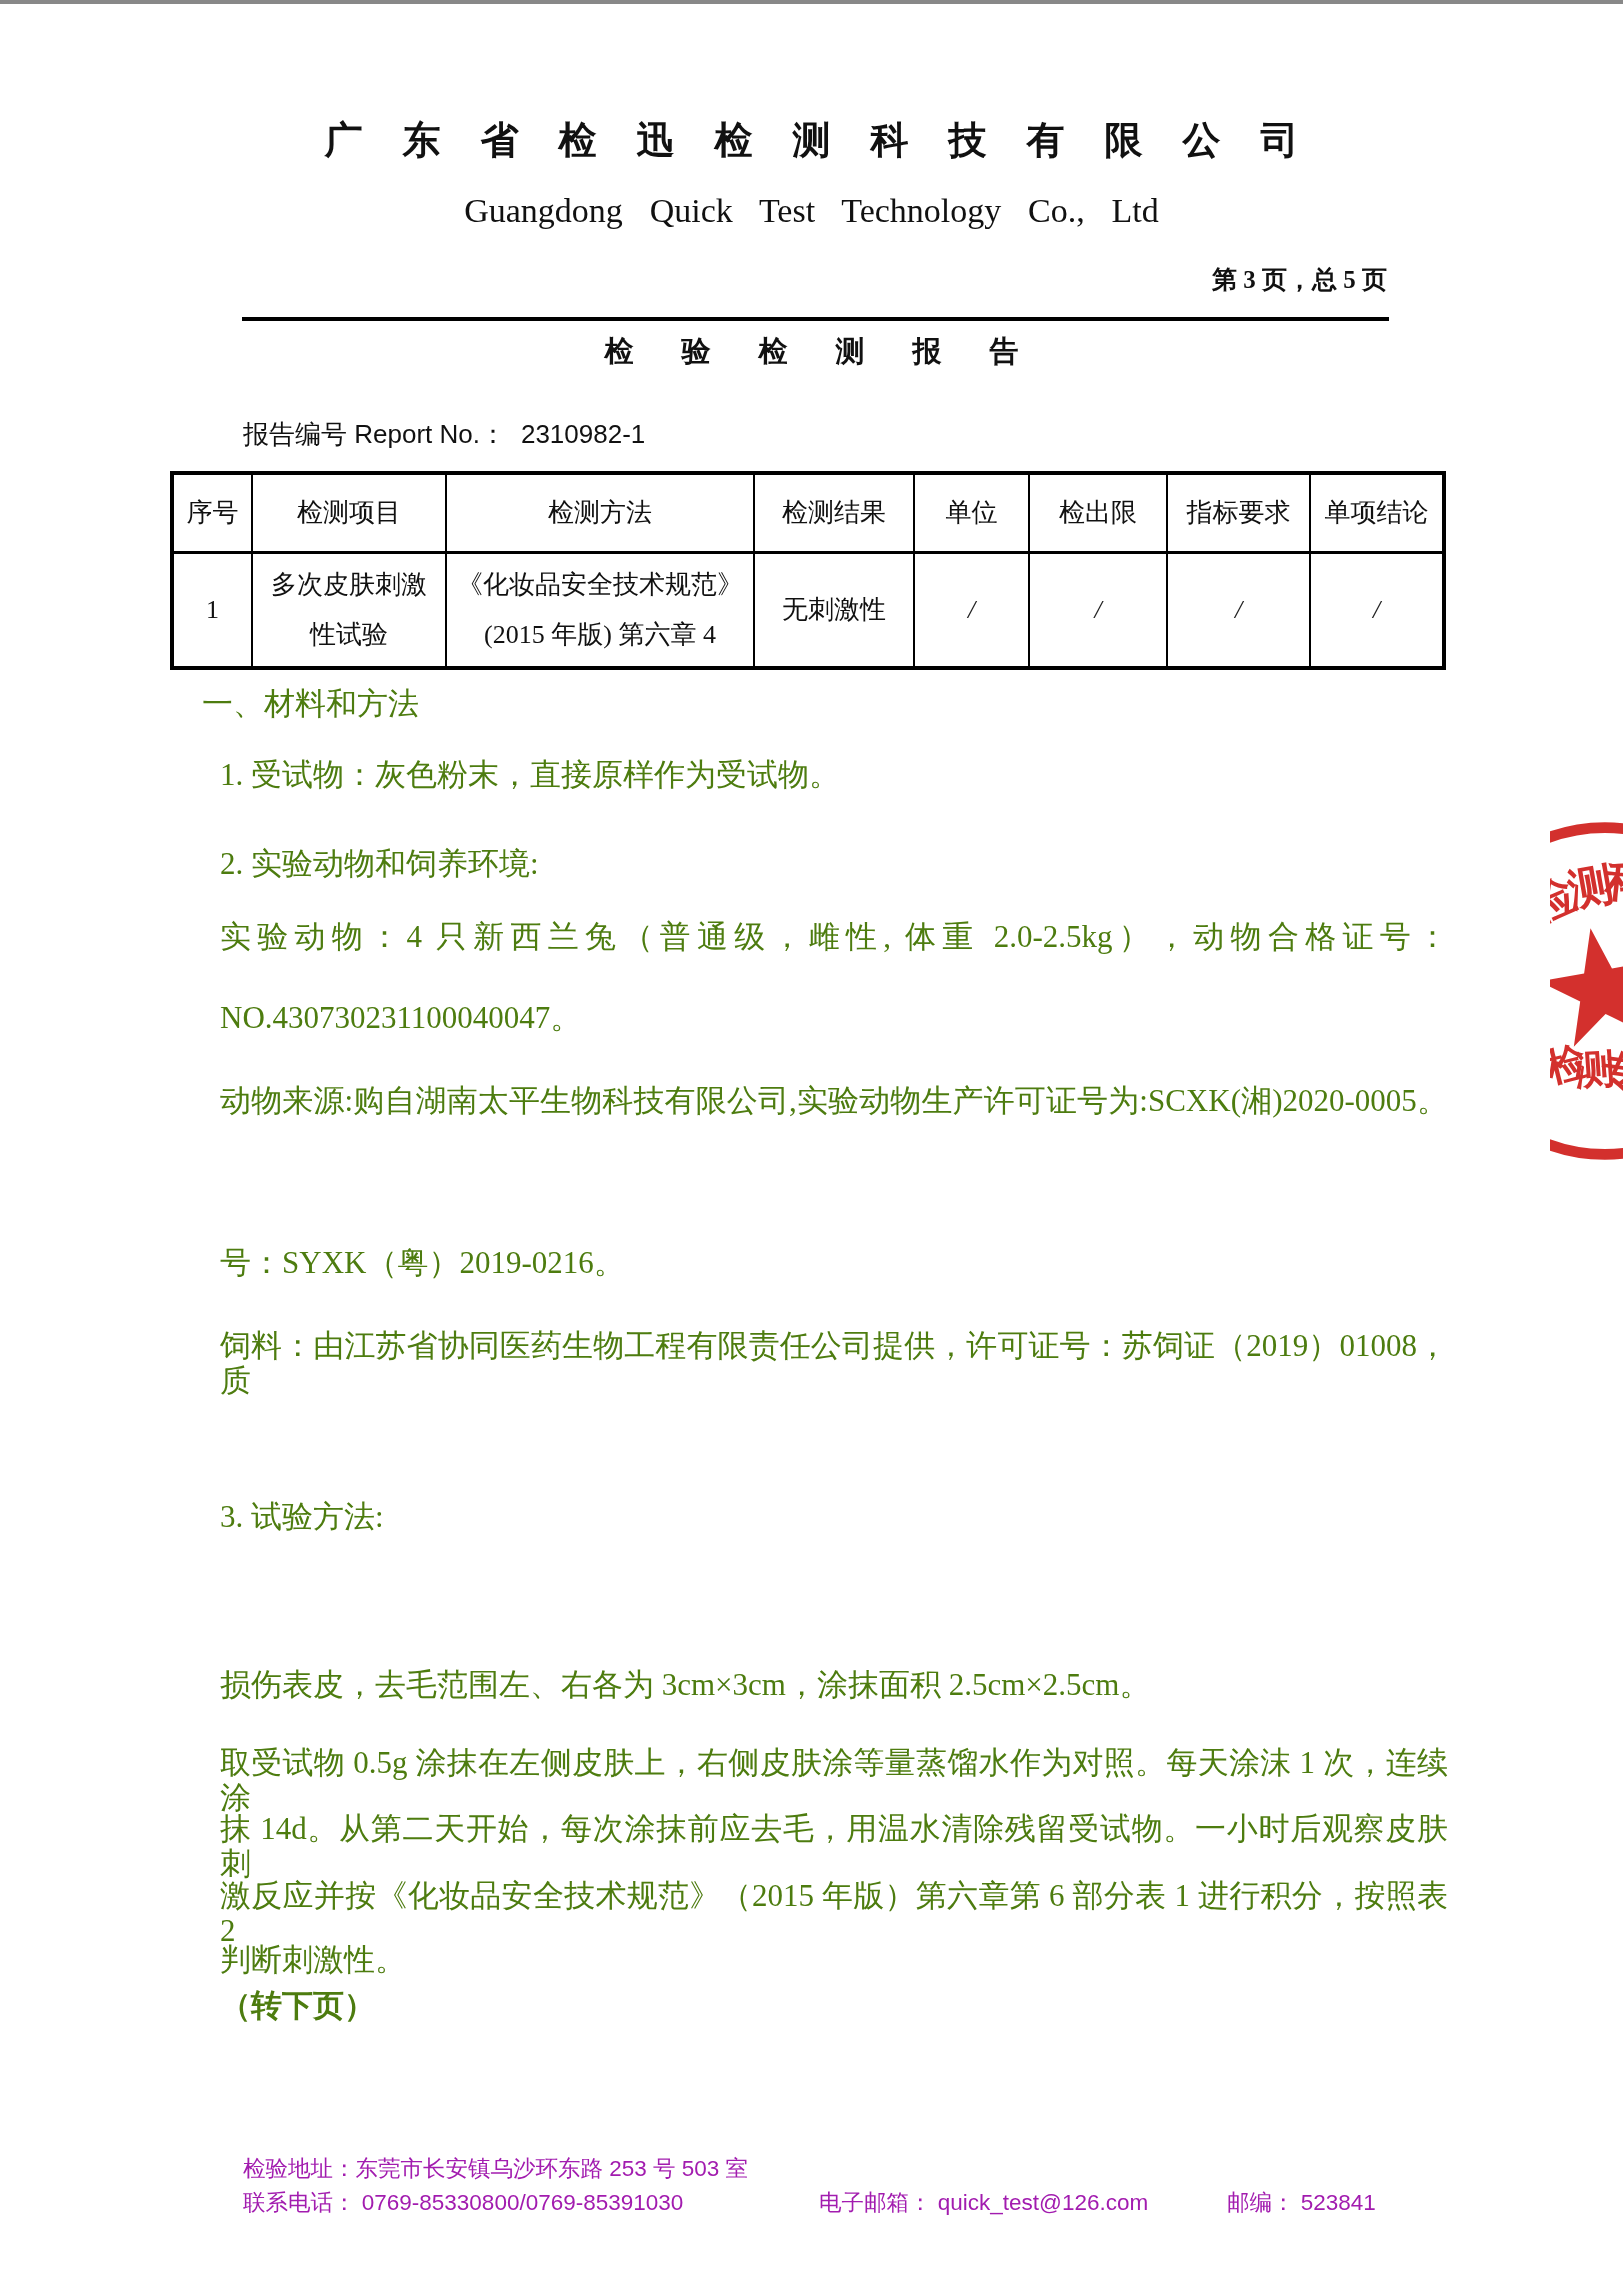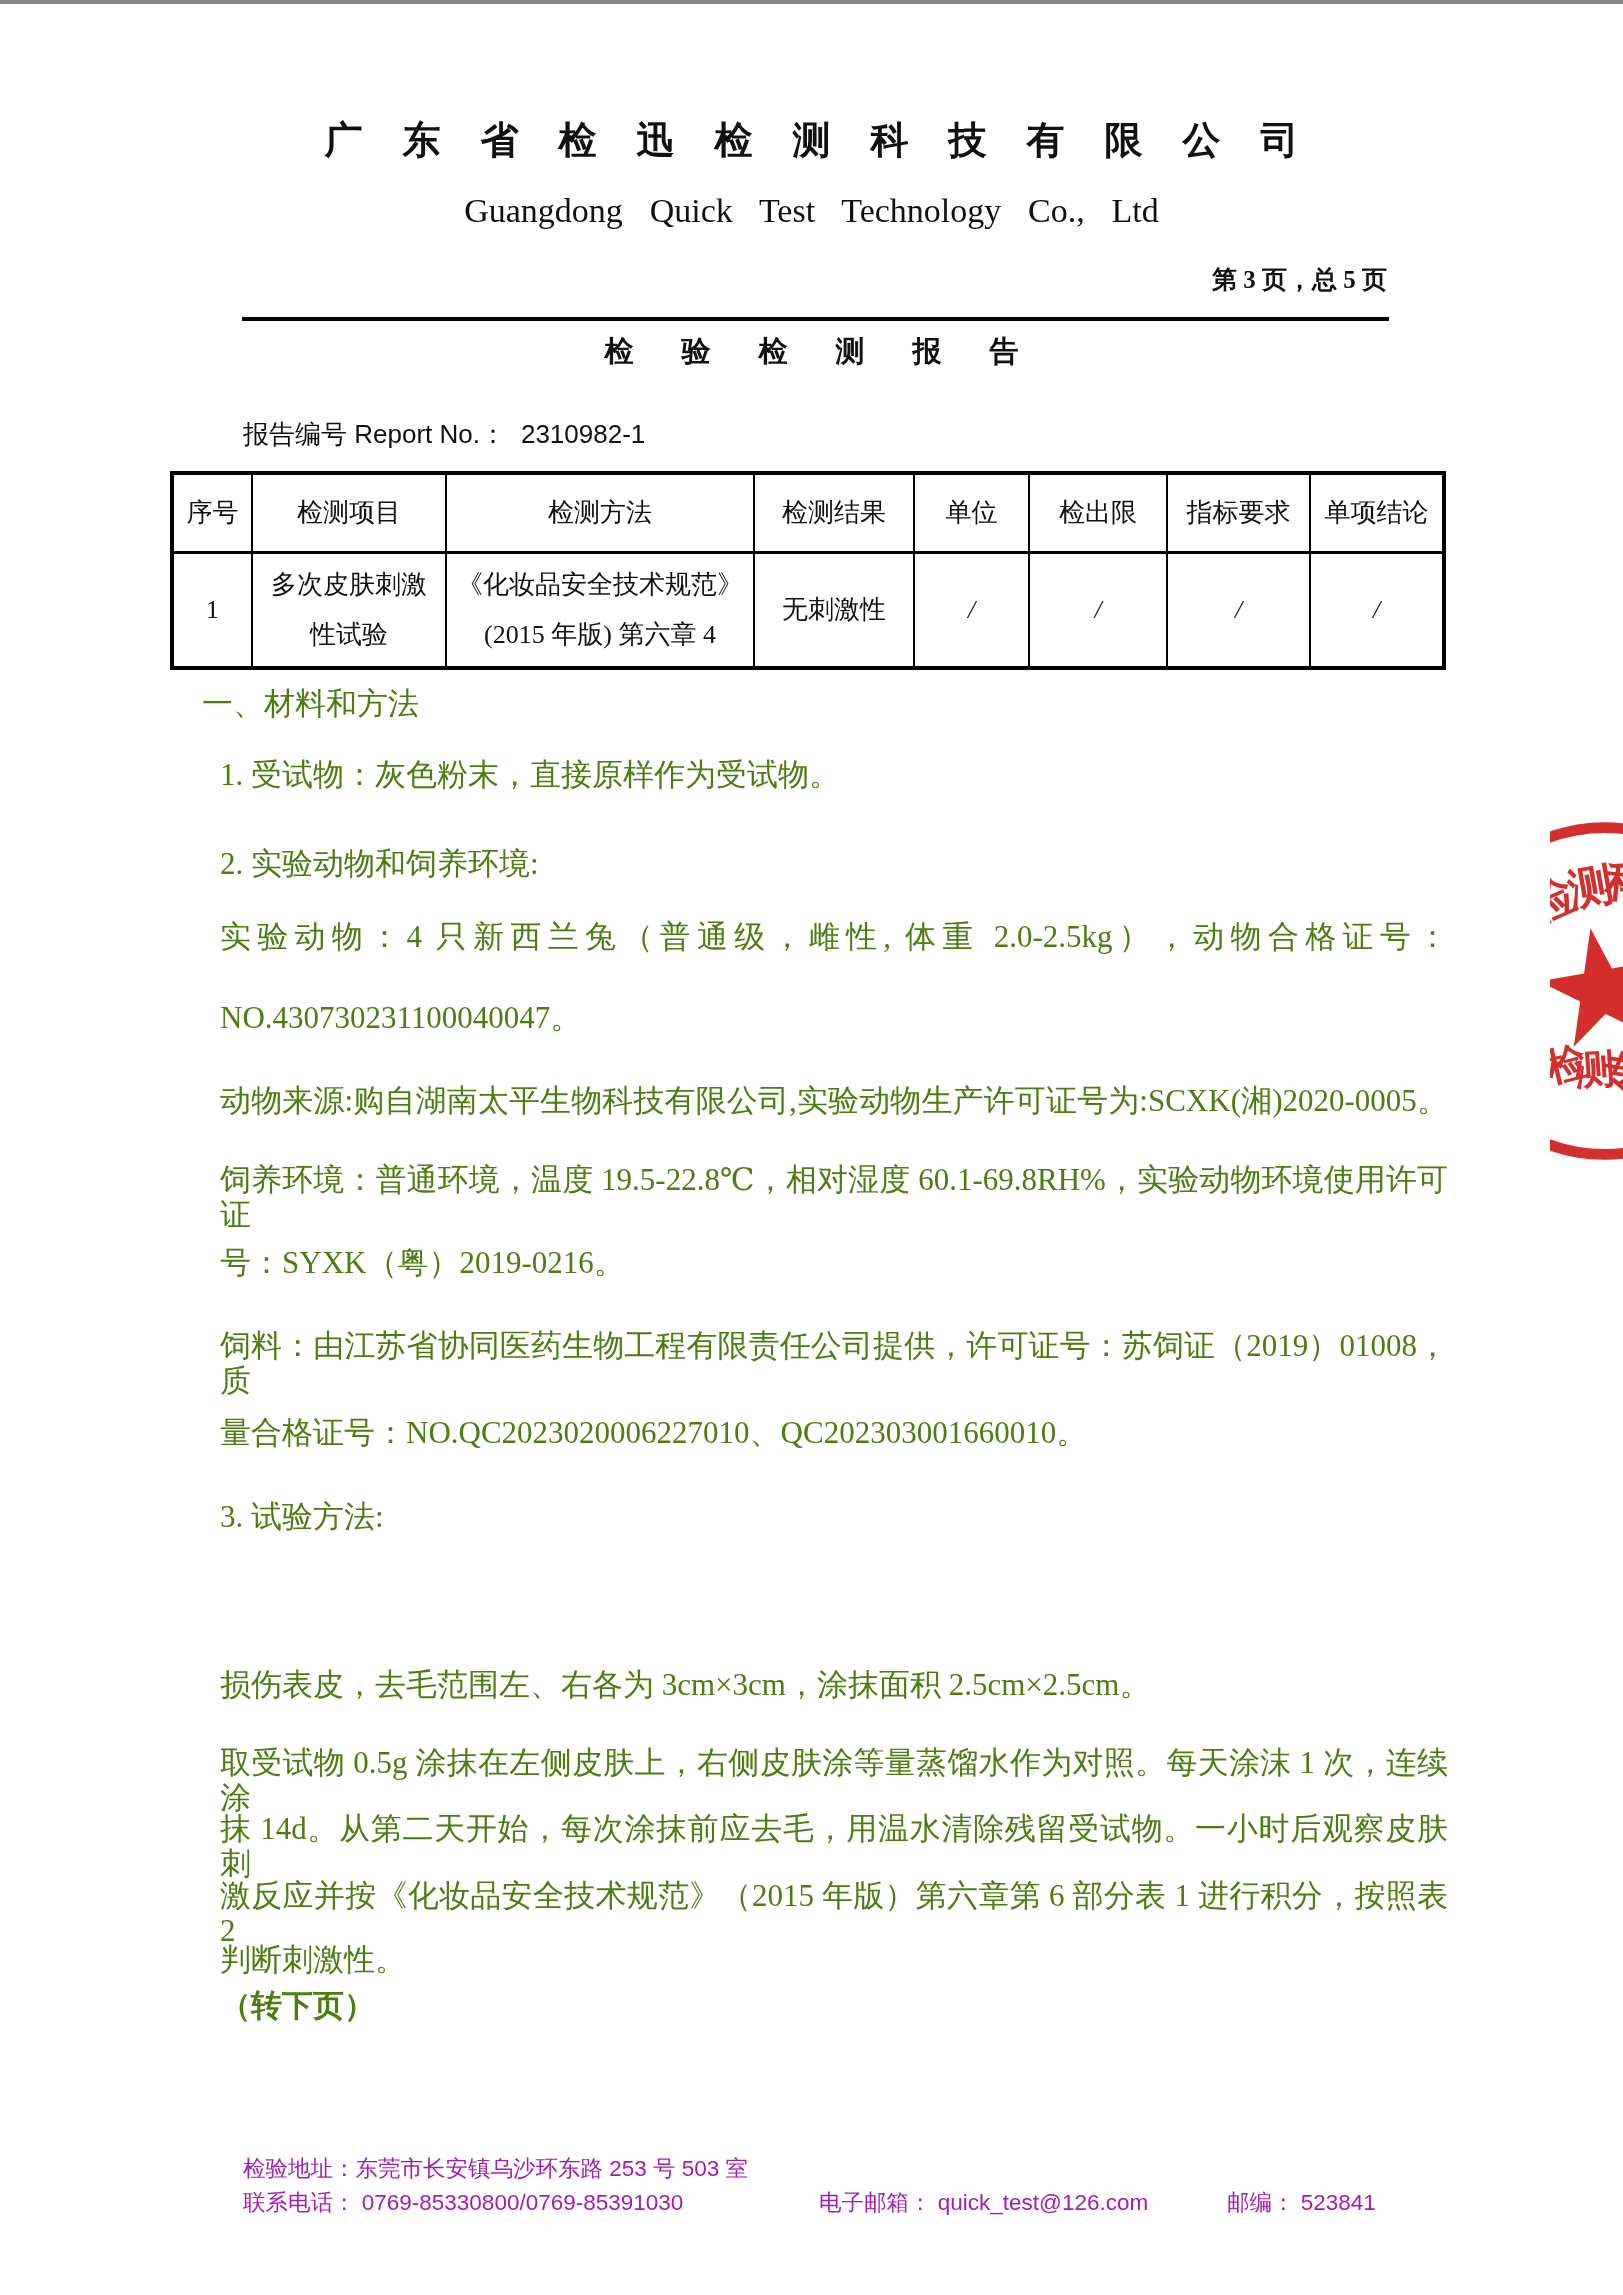--- a/index.html
+++ b/index.html
@@ -174,24 +174,22 @@
       </tr>
     </tbody>
   </table>
 
   <div class="bline sec" style="top:682px">一、材料和方法</div>
   <div class="bline" style="top:753px">1. 受试物：灰色粉末，直接原样作为受试物。</div>
   <div class="bline" style="top:842px">2. 实验动物和饲养环境:</div>
   <div class="bline just" style="top:915px">实验动物：4 只新西兰兔（普通级，雌性, 体重 2.0-2.5kg），动物合格证号：</div>
   <div class="bline" style="top:996px">NO.430730231100040047。</div>
   <div class="bline just" style="top:1079px">动物来源:购自湖南太平生物科技有限公司,实验动物生产许可证号为:SCXK(湘)2020-0005。</div>
-  <div class="bline just" style="top:1158px">饲养环境：普通环境，温度 19.5-22.8℃，相对湿度 60.1-69.8RH%，实验动物环境使用许可证</div>
   <div class="bline" style="top:1241px">号：SYXK（粤）2019-0216。</div>
   <div class="bline just" style="top:1324px">饲料：由江苏省协同医药生物工程有限责任公司提供，许可证号：苏饲证（2019）01008，质</div>
-  <div class="bline" style="top:1411px">量合格证号：NO.QC2023020006227010、QC202303001660010。</div>
   <div class="bline" style="top:1495px">3. 试验方法:</div>
   <div class="bline" style="top:1663px">损伤表皮，去毛范围左、右各为 3cm×3cm，涂抹面积 2.5cm×2.5cm。</div>
   <div class="bline just" style="top:1741px">取受试物 0.5g 涂抹在左侧皮肤上，右侧皮肤涂等量蒸馏水作为对照。每天涂沫 1 次，连续涂</div>
   <div class="bline just" style="top:1807px">抹 14d。从第二天开始，每次涂抹前应去毛，用温水清除残留受试物。一小时后观察皮肤刺</div>
   <div class="bline just" style="top:1874px">激反应并按《化妆品安全技术规范》（2015 年版）第六章第 6 部分表 1 进行积分，按照表 2</div>
   <div class="bline" style="top:1938px">判断刺激性。</div>
   <div class="bline bold" style="top:1984px">（转下页）</div>
 
   <svg class="seal" width="73" height="353" viewBox="1864 978 88 424">
     <g fill="#d0211e" opacity="0.93">

